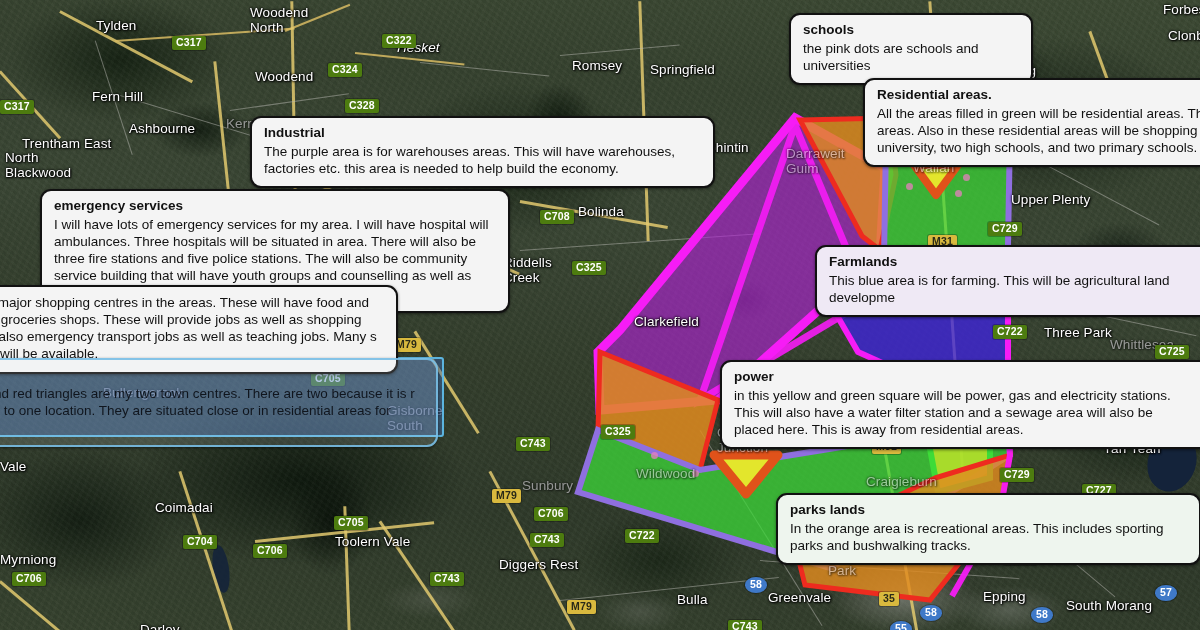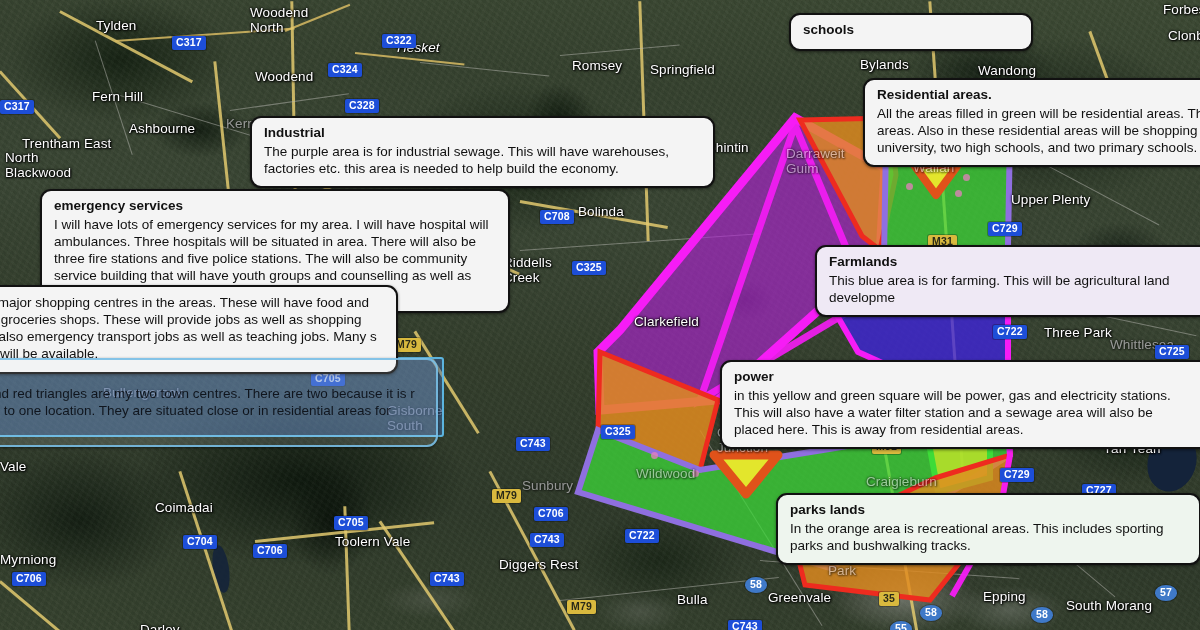--- a/index.html
+++ b/index.html
@@ -46,21 +46,21 @@
   .water{position:absolute;background:#14233a;border-radius:50%;}
 
   
   .roads{position:absolute;inset:0;}
   .road{position:absolute;background:#d8bb63;height:2px;transform-origin:0 50%;opacity:.85;}
   .road.minor{background:#b9b9b4;height:1.4px;opacity:.5;}
   .road.hwy{background:#e2c96e;height:2.6px;}
 
   
   .shield{position:absolute;font-size:10.5px;font-weight:700;color:#fff;
-    background:#1d4ed8;border-radius:2px;padding:1px 4px 1.5px;line-height:1.1;
+    background:#4d7c0f;border-radius:2px;padding:1px 4px 1.5px;line-height:1.1;
     letter-spacing:.2px;white-space:nowrap;box-shadow:0 0 0 1px rgba(0,0,0,.25);}
   .shield.m{background:#d9b93e;color:#2a2a18;}
   .shield.blue{background:#3f79c8;border-radius:50%;padding:2px 5px;}
 
   
   .place{position:absolute;color:#fff;font-size:13.5px;line-height:1.12;white-space:pre;
     text-shadow:0 0 3px #000,0 0 2px #000,1px 1px 2px #000;letter-spacing:.1px;}
   .place.dim{color:#e6e0ea;opacity:.55;}
 
   
@@ -273,39 +273,40 @@
       <div class="shield blue" style="left: 1031px; top: 607px;">58</div>
       <div class="shield blue" style="left: 1155px; top: 585px;">57</div>
       <div class="shield blue" style="left: 890px; top: 621px;">55</div>
       <div class="shield m" style="left: 879px; top: 592px;">35</div>
     </div>
 
   <div class="sel-tint" style="left:-4px;top:357px;width:444px;height:76px;"></div>
 
   <div class="callout tint-white" style="left:250px;top:116px;width:465px;">
     <div class="c-title">Industrial</div>
-    <div class="c-body">The purple area is for industrial sewage. This will have warehouses, factories etc. this area is needed to help build the economy.</div>
+    <div class="c-body">The purple area is for warehouses areas. This will have warehouses, factories etc. this area is needed to help build the economy.</div>
   </div>
 
   <div class="callout tint-white" style="left:40px;top:189px;width:470px;">
     <div class="c-title">emergency services</div>
     <div class="c-body">I will have lots of emergency services for my area. I will have hospital will ambulances. Three hospitals will be situated in area. There will also be three fire stations and five police stations. The will also be community service building that will have youth groups and counselling as well as tutor to help the community.</div>
   </div>
 
   <div class="callout tint-white" style="left:-62px;top:285px;width:460px;">
     <div class="c-body">e three major shopping centres in the areas. These will have food and res and groceries shops. These will provide jobs as well as shopping ere are also emergency transport jobs as well as teaching jobs. Many s for jobs will be available.</div>
   </div>
 
   <div class="callout ghost" style="left:-62px;top:358px;width:500px;">
     <div class="c-title">centres</div>
     <div class="c-body">ellow and red triangles are my two town centres. There are two because it is r to travel to one location. They are situated close or in residential areas for acess</div>
   </div>
 
   <div class="callout tint-white" style="left:789px;top:13px;width:244px;">
     <div class="c-title">schools</div>
+    <div class="c-body">the pink dots are schools and universities</div>
   </div>
 
   <div class="callout tint-white" style="left:863px;top:78px;width:400px;">
     <div class="c-title">Residential areas.</div>
     <div class="c-body">All the areas filled in green will be residential areas. There is areas. Also in these residential areas will be shopping and s a university, two high schools, and two primary schools.</div>
   </div>
 
   <div class="callout tint-violet" style="left:815px;top:245px;width:400px;">
     <div class="c-title">Farmlands</div>
     <div class="c-body">This blue area is for farming. This will be agricultural land developme</div>

